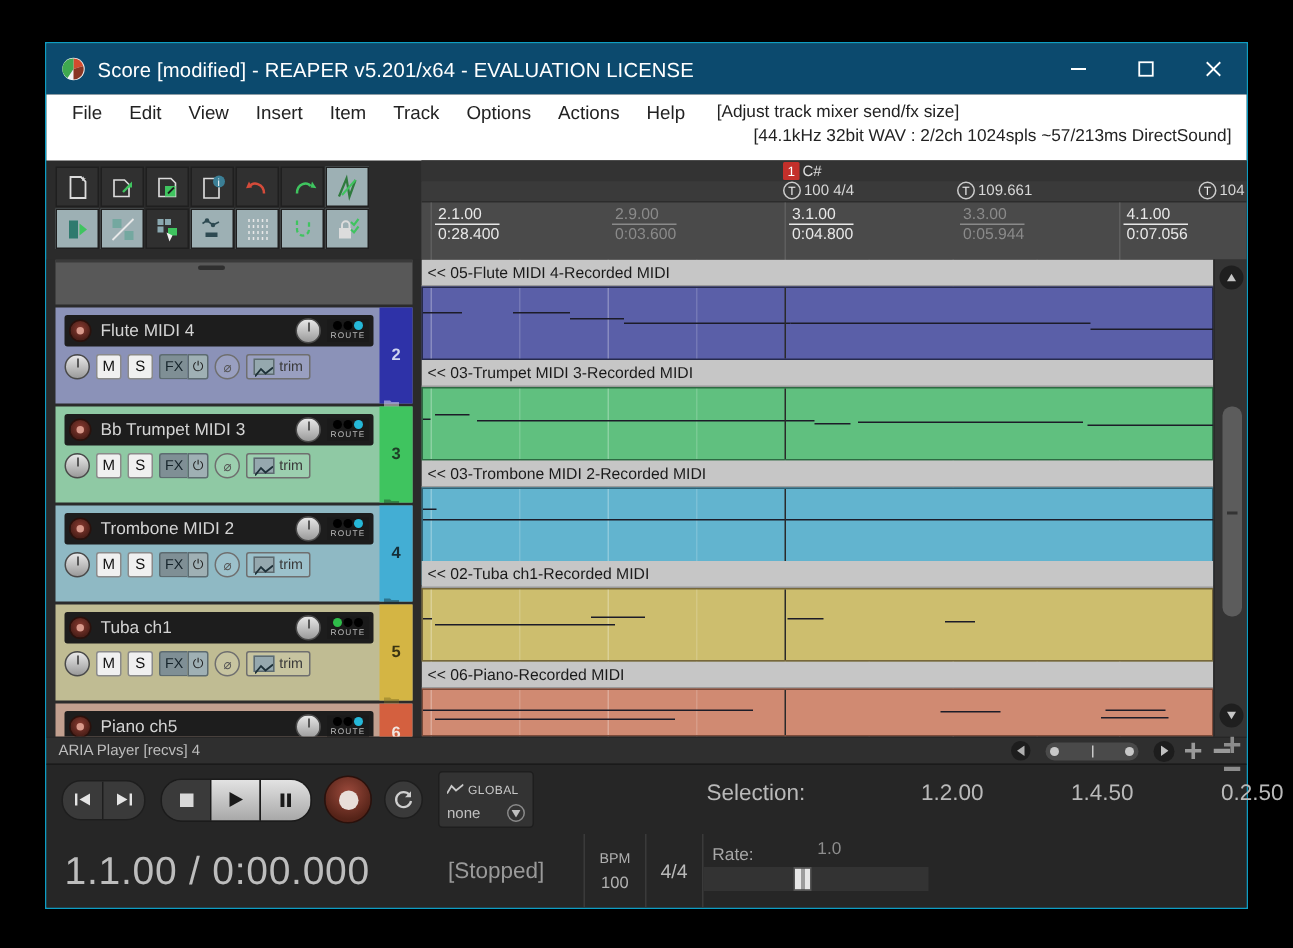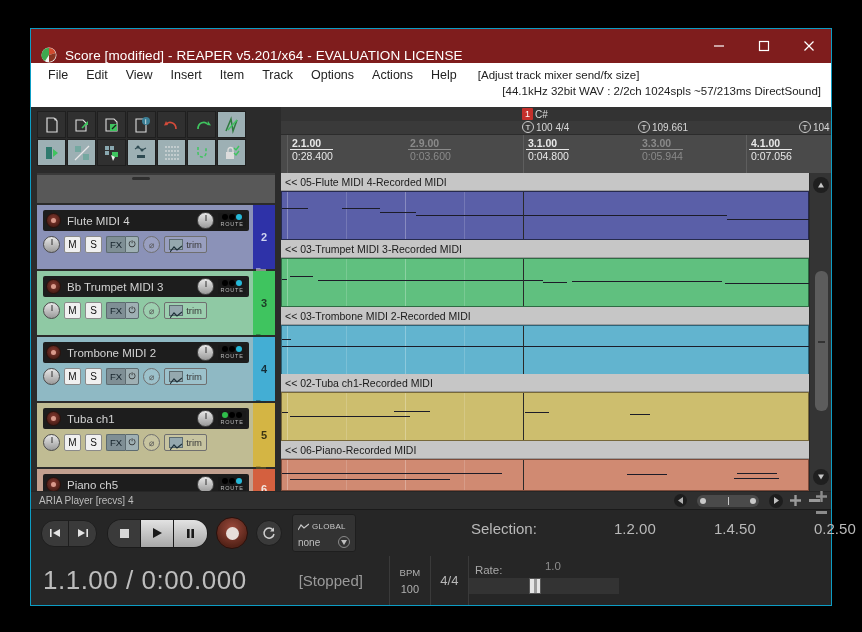--- a/index.html
+++ b/index.html
@@ -11,22 +11,22 @@
   }
   .app-window {
     position: absolute; left: 30px; top: 28px;
     width: 802px; height: 578px;
     background: #2b2b2b;
     border: 1px solid #0d9dc4;
     display: flex; flex-direction: column;
   }
   
   .titlebar {
-    height: 34px; background: #7f1d1d;
-    display: flex; align-items: flex-end; flex: 0 0 34px;
+    height: 34px; background: #0c4a6e;
+    display: flex; align-items: center; flex: 0 0 34px;
   }
   .tb-logo {
     width: 16px; height: 16px; margin-left: 10px; margin-right: 8px;
     position: relative;
   }
   .tb-title {
     color: #fff; font-size: 13.5px; letter-spacing: .1px; white-space: nowrap;
   }
   .tb-spacer { flex: 1; }
   .tb-btn {
@@ -94,21 +94,21 @@
   .tempo-t {
     width: 12px; height: 12px; border: 1px solid #ccc; border-radius: 50%;
     color: #eee; font-size: 8px; display: flex; align-items: center;
     justify-content: center; background: #3a3a3a;
   }
   .tempo-lbl { color: #d8d8d8; font-size: 10px; margin-left: 2px; white-space: nowrap; }
   .ruler-tick {
     position: absolute; top: 0; bottom: 0; width: 1px; background: #5e5e5e;
   }
   .ruler-lbl { position: absolute; font-size: 10.5px; white-space: nowrap; }
-  .ruler-lbl .bar { display: block; border-bottom: 1px solid currentColor; padding: 0 6px 0 2px; font-weight: bold; }
+  .ruler-lbl .bar { display: block; border-bottom: 1px solid currentColor; padding: 0 6px 0 2px; }
   .ruler-lbl .tc  { display: block; padding-left: 2px; }
   .ruler-lbl.major { color: #e8e8e8; }
   .ruler-lbl.minor { color: #8a8a8a; }
   
   .main {
     flex: 1; display: flex; min-height: 0; background: #2b2b2b;
   }
   .tcp {
     width: 250px; flex: 0 0 250px; background: #2b2b2b;
     position: relative; overflow: hidden;

